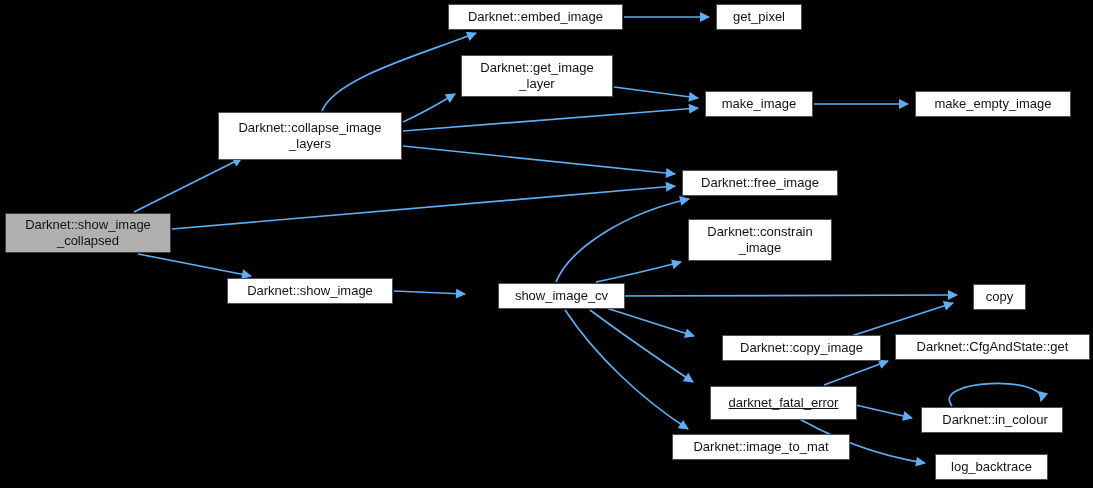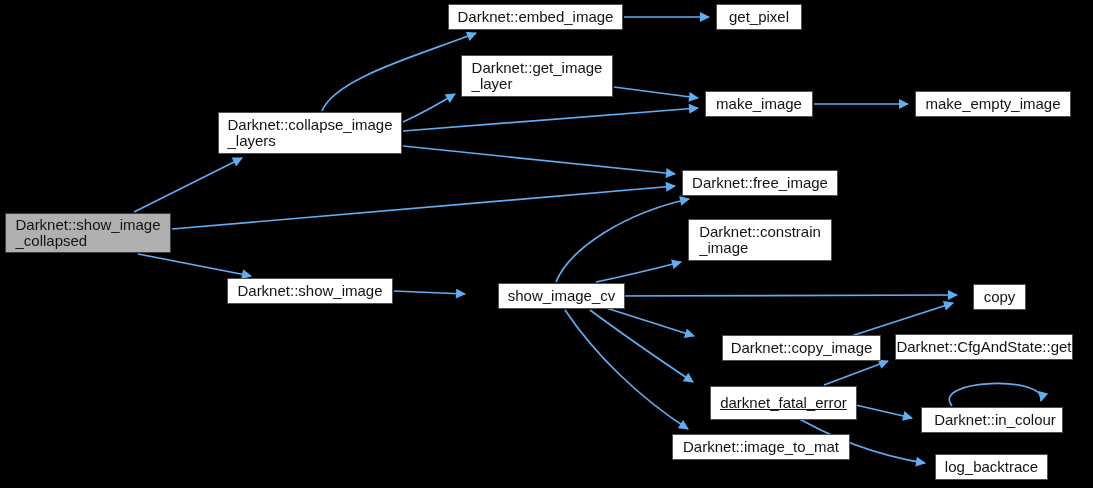--- a/index.html
+++ b/index.html
@@ -23,21 +23,22 @@
   }
   .node {
     position: absolute;
     box-sizing: border-box;
     background: #ffffff;
     border: 1.4px solid #4f4f4f;
     color: #131313;
     display: flex;
     align-items: center;
     justify-content: center;
-    font-size: 15px;
+    text-align: center;
+    font-size: 13px;
     line-height: 16px;
     white-space: pre-line;
     cursor: pointer;
   }
   .node.highlight {
     background: #b0b0b0;
     border: 1.8px solid #3c3c3c;
   }
   .edge {
     fill: none;
@@ -75,34 +76,34 @@
         <path d="M842 339 L953 303" class="edge" stroke="#5fadf2" marker-end="url(#arrowhead)"></path>
         <path d="M824 385 L888 361" class="edge" stroke="#5fadf2" marker-end="url(#arrowhead)"></path>
         <path d="M834 400 L912 418" class="edge" stroke="#5fadf2" marker-end="url(#arrowhead)"></path>
         <path d="M786 411 C835 441 880 456 925 463" class="edge" stroke="#5fadf2" marker-end="url(#arrowhead)"></path>
         <path d="M952 406 C930 379 1048 375 1041 401" class="edge" stroke="#5fadf2" marker-end="url(#arrowhead)"></path>
       </g>
   </svg>
   <div id="nodes">
       <div class="node highlight" style="left: 5px; top: 213px; width: 166px; height: 40px;"><span>Darknet::show_image
 _collapsed</span></div>
-      <div class="node" style="left: 218px; top: 112px; width: 184px; height: 42px;"><span>Darknet::collapse_image
+      <div class="node" style="left: 218px; top: 112px; width: 184px; height: 48px;"><span>Darknet::collapse_image
 _layers</span></div>
       <div class="node" style="left: 448px; top: 4px; width: 175px; height: 26px;"><span>Darknet::embed_image</span></div>
       <div class="node" style="left: 716px; top: 4px; width: 86px; height: 26px;"><span>get_pixel</span></div>
       <div class="node" style="left: 461px; top: 55px; width: 152px; height: 42px;"><span>Darknet::get_image
 _layer</span></div>
       <div class="node" style="left: 705px; top: 91px; width: 108px; height: 26px;"><span>make_image</span></div>
       <div class="node" style="left: 915px; top: 91px; width: 156px; height: 26px;"><span>make_empty_image</span></div>
       <div class="node" style="left: 682px; top: 170px; width: 156px; height: 26px;"><span>Darknet::free_image</span></div>
       <div class="node" style="left: 688px; top: 219px; width: 144px; height: 42px;"><span>Darknet::constrain
 _image</span></div>
       <div class="node" style="left: 227px; top: 278px; width: 166px; height: 26px;"><span>Darknet::show_image</span></div>
       <div class="node" style="left: 472px; top: 283px; width: 127px; height: 26px; margin-left: 26px;"><span>show_image_cv</span></div>
       <div class="node" style="left: 965px; top: 284px; width: 53px; height: 26px; margin-left: 8px;"><span>copy</span></div>
       <div class="node" style="left: 682px; top: 335px; width: 159px; height: 26px; margin-left: 40px;"><span>Darknet::copy_image</span></div>
-      <div class="node" style="left: 895px; top: 334px; width: 178px; height: 26px;"><span>Darknet::CfgAndState::get</span></div>
+      <div class="node" style="left: 895px; top: 334px; width: 195px; height: 26px;"><span>Darknet::CfgAndState::get</span></div>
       <div class="node" style="left: 710px; top: 386px; width: 147px; height: 34px; text-decoration: underline;"><span>darknet_fatal_error</span></div>
       <div class="node" style="left: 921px; top: 407px; width: 142px; height: 26px; padding-left: 6px;"><span>Darknet::in_colour</span></div>
       <div class="node" style="left: 672px; top: 434px; width: 178px; height: 26px;"><span>Darknet::image_to_mat</span></div>
       <div class="node" style="left: 935px; top: 454px; width: 113px; height: 26px;"><span>log_backtrace</span></div>
     </div>
 </div>
 
 </body></html>

